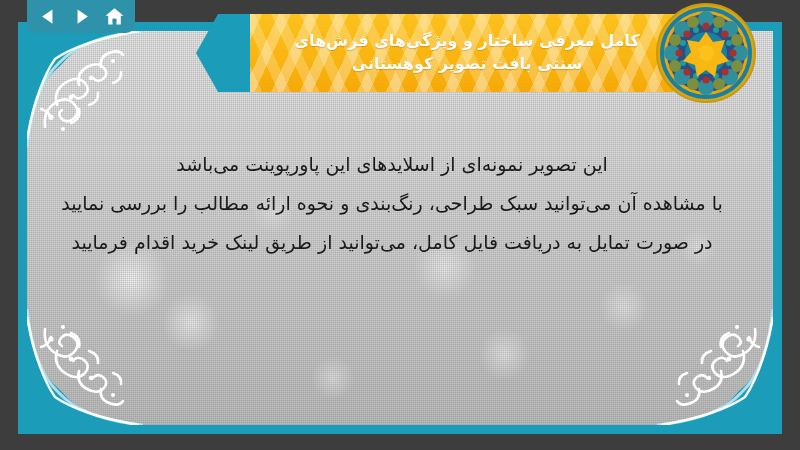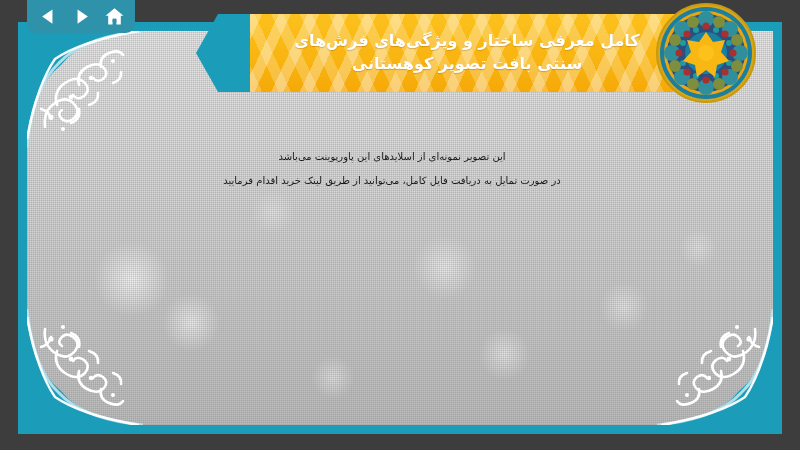--- a/index.html
+++ b/index.html
@@ -161,21 +161,21 @@
     position: absolute;
     left: 30px;
     right: 46px;
     top: 118px;
     z-index: 20;
     direction: rtl;
     text-align: center;
   }
   .body-line {
     color: #1a1a1a;
-    font-size: 10px;
+    font-size: 19px;
     line-height: 1.62;
     margin: 0 0 8px 0;
     white-space: nowrap;
   }
   .body-line:last-child { margin-bottom: 15px; text-align: center; }
 </style>
 </head>
 <body>
 
 <div class="stage">
@@ -273,20 +273,21 @@
             <circle cx="44" cy="66" r="2.4"></circle>
             <circle cx="64" cy="47" r="2.2"></circle>
             <circle cx="86" cy="30" r="2.0"></circle>
             <circle cx="36" cy="98" r="2.0"></circle>
           </g>
         </svg>
       </div>
 
       <div class="body-copy">
         <p class="body-line">این تصویر نمونه‌ای از اسلایدهای این پاورپوینت می‌باشد</p>
+        <p class="body-line">با مشاهده آن می‌توانید سبک طراحی، رنگ‌بندی و نحوه ارائه مطالب را بررسی نمایید</p>
         <p class="body-line">در صورت تمایل به دریافت فایل کامل، می‌توانید از طریق لینک خرید اقدام فرمایید</p>
       </div>
     </div>
   </div>
 
   <div class="banner-wrap">
     <svg class="banner-arrow" viewBox="0 0 62 78">
       <polygon points="62,0 22,0 0,39 22,78 62,78" fill="#1b9cb8"></polygon>
     </svg>
     <div class="banner-body">

